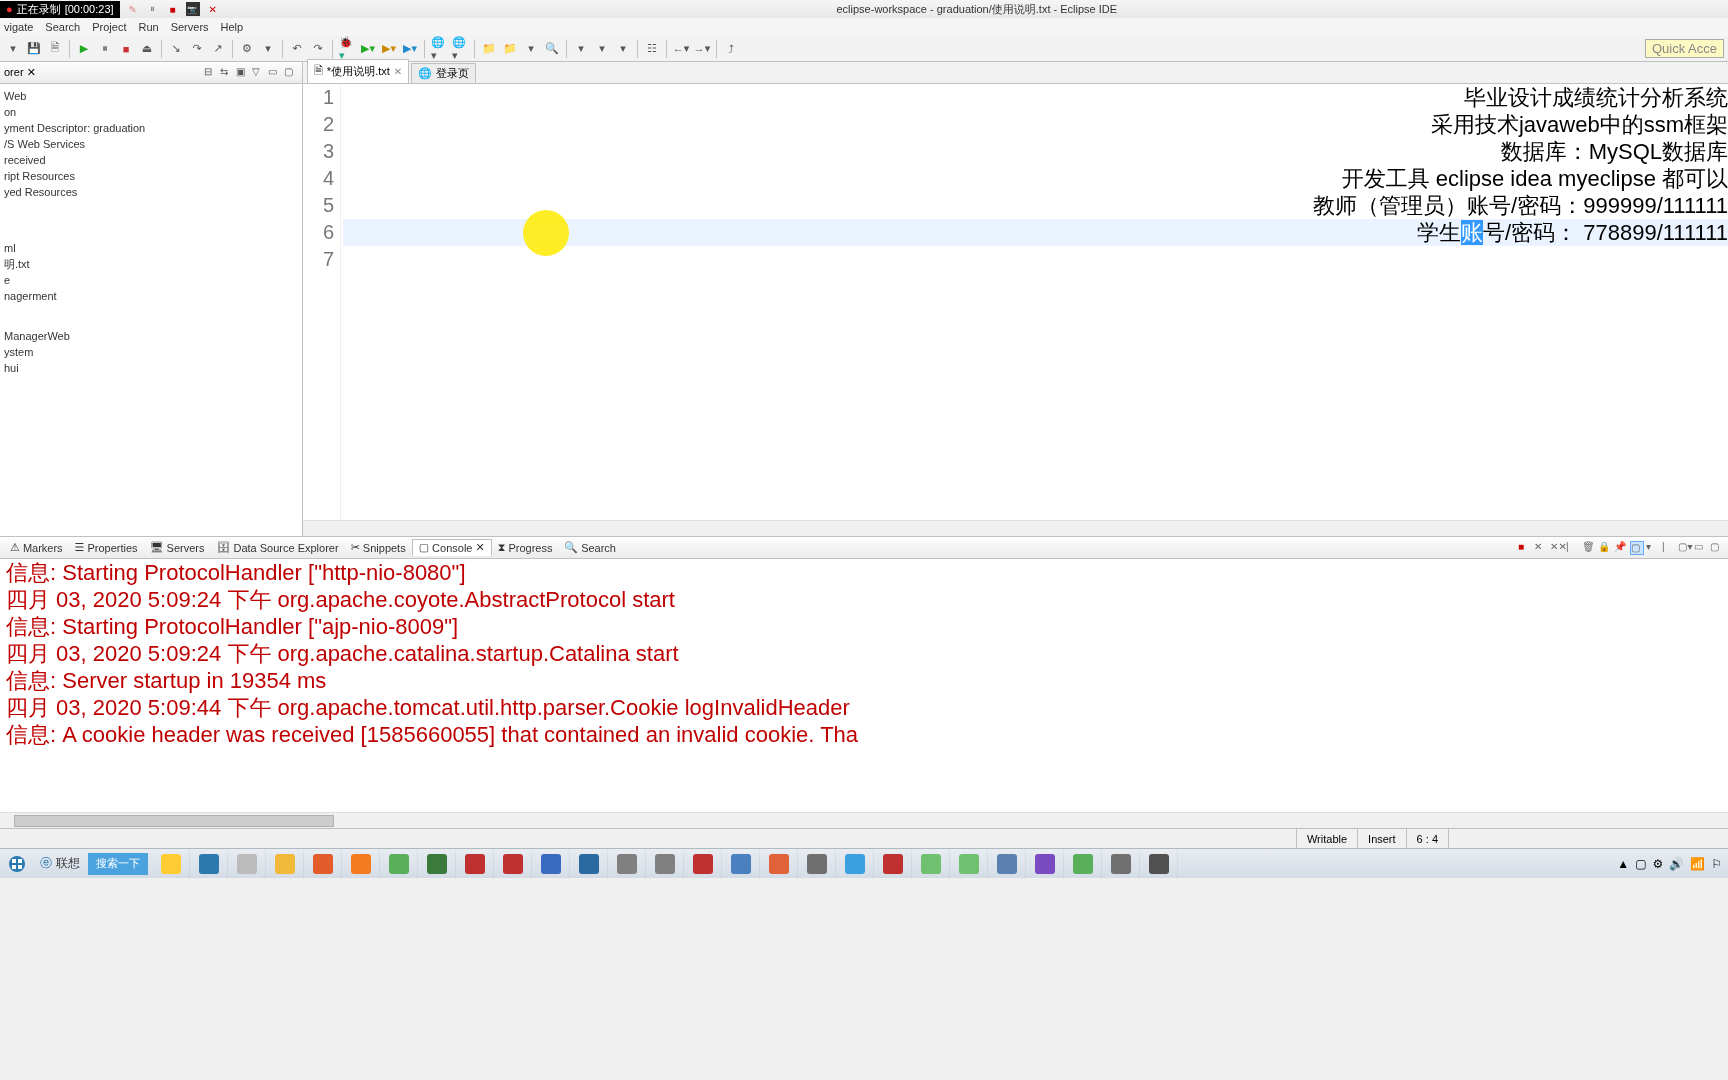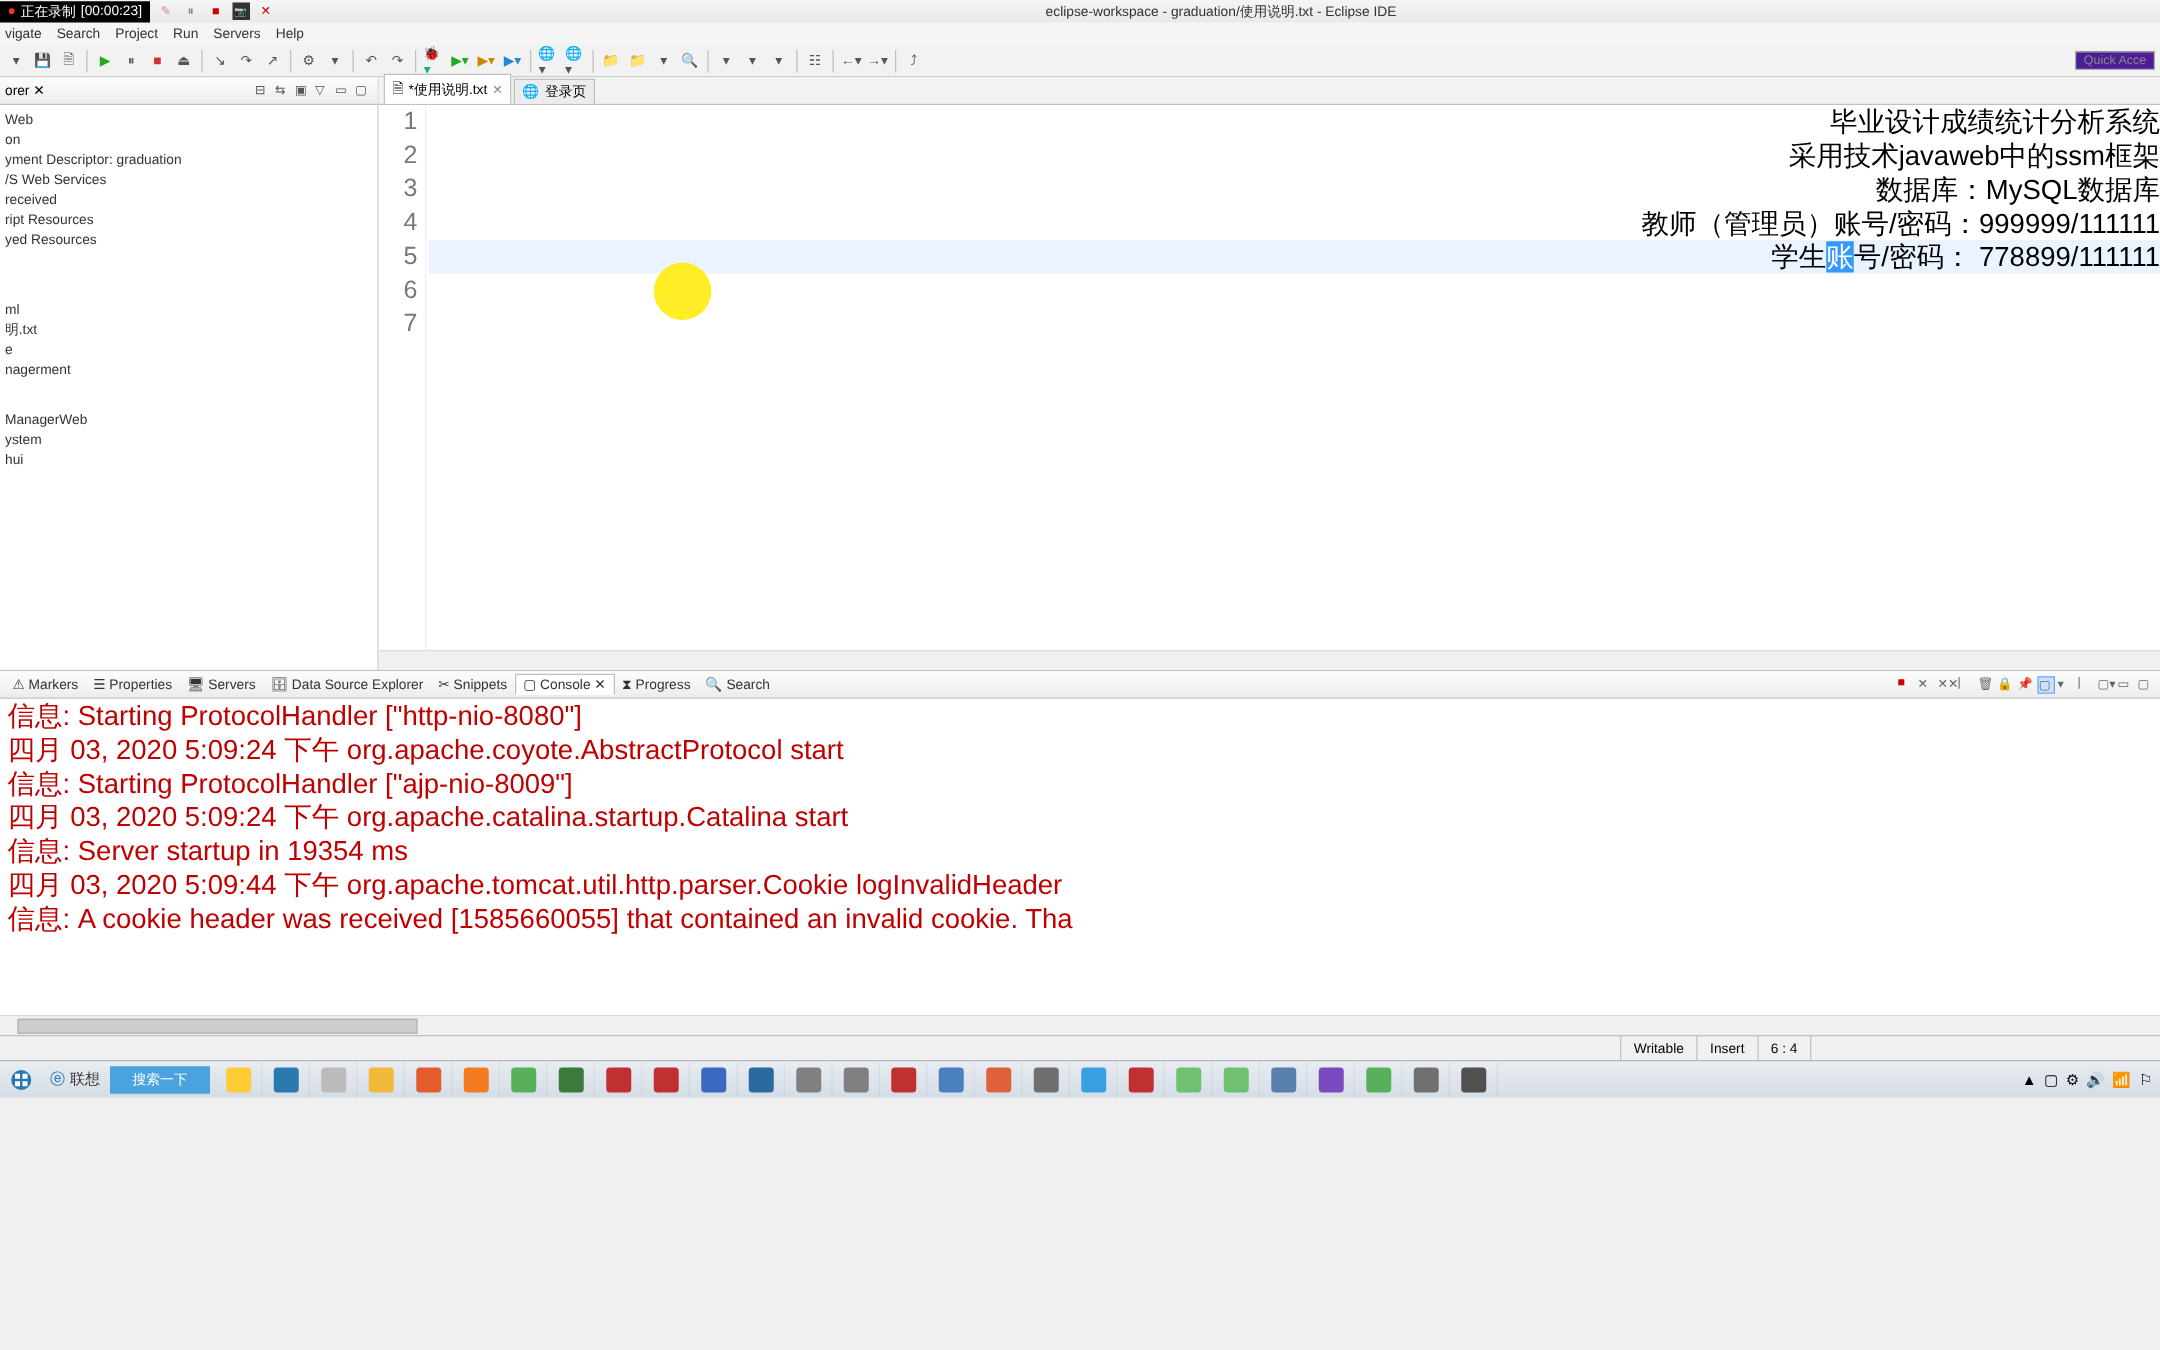--- a/index.html
+++ b/index.html
@@ -10,21 +10,21 @@
 .rec-icons { display: flex; gap: 6px; padding: 0 6px; }
 .rec-icons span { width: 14px; height: 14px; display: inline-flex; align-items: center; justify-content: center; font-size: 10px; }
 .title-text { flex: 1; text-align: center; font-size: 11px; color: #333; }
 
 .menu-bar { height: 18px; background: #f5f5f5; display: flex; align-items: center; padding: 0 4px; gap: 12px; font-size: 11px; color: #333; }
 .menu-bar span { cursor: default; }
 
 .tool-bar { height: 26px; background: #f2f2f2; border-bottom: 1px solid #c0c0c0; display: flex; align-items: center; padding: 0 4px; gap: 3px; }
 .tbtn { width: 18px; height: 18px; display: inline-flex; align-items: center; justify-content: center; font-size: 11px; color: #555; border: 1px solid transparent; }
 .tsep { width: 1px; height: 18px; background: #c0c0c0; margin: 0 2px; }
-.quick-access { margin-left: auto; border: 1px solid #aaa; padding: 1px 6px; font-size: 10px; color: #888; background: #4c1d95; }
+.quick-access { margin-left: auto; border: 1px solid #aaa; padding: 1px 6px; font-size: 13px; color: #888; background: #fef9c3; }
 
 .main-area { display: flex; height: 474px; }
 .explorer { width: 303px; background: #fff; border-right: 1px solid #c0c0c0; display: flex; flex-direction: column; }
 .exp-header { height: 22px; background: linear-gradient(#fdfdfd,#ececec); display: flex; align-items: center; padding: 0 4px; border-bottom: 1px solid #c0c0c0; }
 .exp-header .tab-lbl { flex: 1; font-size: 11px; }
 .exp-icons { display: flex; gap: 2px; }
 .exp-icons span { width: 14px; height: 14px; font-size: 10px; color: #555; }
 .exp-tree { flex: 1; padding: 4px 0 4px 2px; font-size: 11px; color: #333; line-height: 16px; }
 .exp-tree div { padding: 0 2px; white-space: nowrap; }
 
@@ -55,21 +55,21 @@
 .bp-hscroll { height: 16px; background: #f0f0f0; border-top: 1px solid #ddd; position: relative; }
 .bp-hscroll .thumb { position: absolute; left: 14px; top: 2px; width: 320px; height: 12px; background: #cdcdcd; border: 1px solid #b0b0b0; }
 
 .status-bar { height: 20px; background: #f0f0f0; border-top: 1px solid #c0c0c0; display: flex; align-items: center; font-size: 11px; }
 .status-bar .spacer { flex: 1; }
 .status-bar .cell { padding: 0 10px; border-left: 1px solid #c0c0c0; height: 100%; display: flex; align-items: center; }
 
 .taskbar { height: 30px; background: linear-gradient(#e9edf2,#d4dce6); display: flex; align-items: center; border-top: 1px solid #b0b8c0; }
 .win-start { width: 34px; height: 30px; display: flex; align-items: center; justify-content: center; }
 .lianxiang { display: flex; align-items: center; gap: 4px; padding: 0 6px; font-size: 12px; color: #333; }
-.tb-search { width: 80px; background: #4aa3df; color: #fff; font-size: 11px; height: 22px; display: flex; align-items: center; justify-content: center; margin: 0 2px; }
+.tb-search { width: 60px; background: #4aa3df; color: #fff; font-size: 11px; height: 22px; display: flex; align-items: center; justify-content: center; margin: 0 2px; }
 .tb-icons { display: flex; flex: 1; gap: 0; align-items: center; padding-left: 2px; }
 .tb-icon { width: 38px; height: 28px; display: flex; align-items: center; justify-content: center; border-right: 1px solid rgba(0,0,0,0.05); }
 .tb-icon .sq { width: 20px; height: 20px; border-radius: 3px; }
 .tray { display: flex; align-items: center; gap: 6px; padding: 0 6px; }
 </style>
 </head>
 <body>
 
 <div class="title-bar">
   <div class="recording">
@@ -194,20 +194,21 @@
           <div>3</div>
           <div>4</div>
           <div>5</div>
           <div>6</div>
           <div>7</div>
       </div>
       <div class="code">
         <div class="ln">毕业设计成绩统计分析系统</div>
         <div class="ln">采用技术javaweb中的ssm框架</div>
         <div class="ln">数据库：MySQL数据库</div>
+        <div class="ln">开发工具 eclipse idea myeclipse 都可以</div>
         <div class="ln">教师（管理员）账号/密码：999999/111111</div>
         <div class="ln ln6"><span>学生</span><span class="sel">账</span><span>号/密码： 778899/111111</span></div>
         <div class="ln"></div>
       </div>
       <div class="highlight-circle" style="left:220px;top:126px"></div>
     </div>
     <div class="editor-hscroll"></div>
   </div>
 </div>
 

